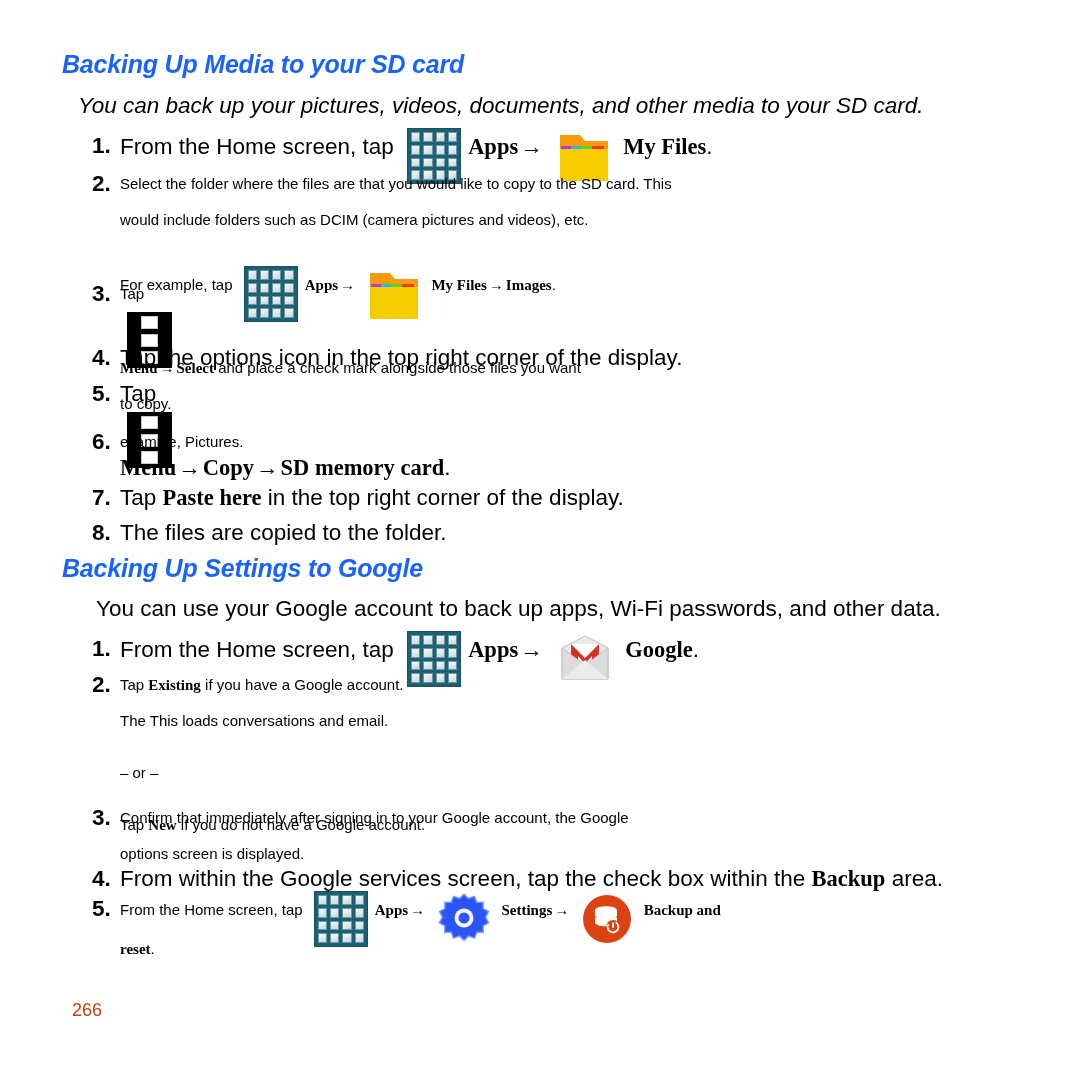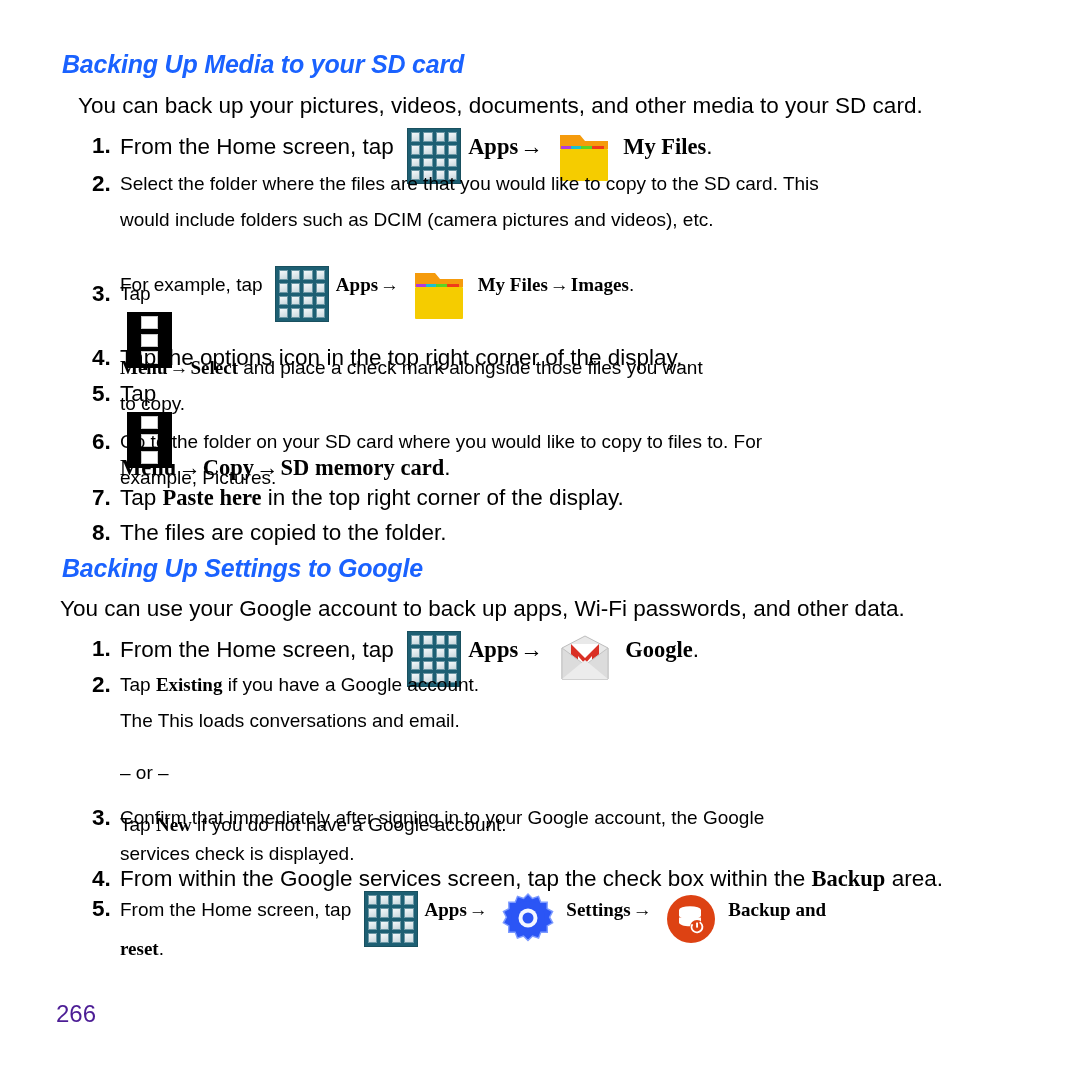--- a/index.html
+++ b/index.html
@@ -52,21 +52,21 @@
     width: 30px;
     flex: 0 0 30px;
     text-align: left;
     padding-left: 2px;
     box-sizing: border-box;
   }
   .step-body {
     flex: 1 1 auto;
   }
   .sub-line {
-    font-size: 19px;
+    font-size: 15px;
     line-height: 36px;
   }
   b, .bold { font-weight: bold; font-family: Liberation Serif, serif; }
   .arrow { font-weight: normal; padding: 0 2px; }
 
   
   .icon {
     display: inline-block;
     vertical-align: middle;
     position: relative;
@@ -138,38 +138,38 @@
   
   .backup-icon {
     width: 50px;
     height: 50px;
     margin-bottom: -15px;
   }
 
   
   .page-number {
     position: absolute;
-    left: 56px;
+    left: 72px;
     top: 1000px;
-    font-size: 24px;
-    color: #4c1d95;
+    font-size: 18px;
+    color: #c2410c;
   }
 
   .nowrap { white-space: nowrap; }
 </style>
 </head>
 <body>
 
 <div class="page">
 
   <div style="position:absolute; left:62px; top:50px;">
     <h2 class="section-heading">Backing Up Media to your SD card</h2>
   </div>
 
-  <div style="position:absolute; left:78px; top:88px;">
+  <div style="position:absolute; left:78px; top:88px;font-style:italic;">
     <p class="body-para">You can back up your pictures, videos, documents, and other media to your SD card.</p>
   </div>
 
   <div class="step" style="position:absolute; left:90px; top:128px; width:960px;">
     <span class="step-num">1.</span>
     <span class="step-body nowrap">
       <span>From the Home screen, tap</span>
       <span class="icon apps-icon">
           <i></i>
           <i></i>
@@ -266,40 +266,39 @@
           <i></i>
           <i></i>
           <i></i>
         </span><b>Menu</b><span class="arrow">→</span><b>Copy</b><span class="arrow">→</span><b>SD memory card</b><span>.</span>
     </span>
   </div>
 
   <div class="step" style="position:absolute; left:90px; top:424px; width:975px;">
     <span class="step-num">6.</span>
     <span class="step-body">
-      <div class="sub-line nowrap">Go to the folder on your SD card where you would like to copy to files to. For</div>
       <div class="sub-line nowrap">example, Pictures.</div>
     </span>
   </div>
 
   <div class="step" style="position:absolute; left:90px; top:480px; width:975px;">
     <span class="step-num">7.</span>
     <span class="step-body nowrap"><span>Tap </span><b>Paste here</b><span> in the top right corner of the display.</span></span>
   </div>
 
   <div class="step" style="position:absolute; left:90px; top:515px; width:975px;">
     <span class="step-num">8.</span>
     <span class="step-body nowrap">The files are copied to the folder.</span>
   </div>
 
   <div style="position:absolute; left:62px; top:554px;">
     <h2 class="section-heading">Backing Up Settings to Google</h2>
   </div>
 
-  <div style="position:absolute; left:60px; top:591px;">
+  <div style="position:absolute; left:96px; top:591px;">
     <p class="body-para">You can use your Google account to back up apps, Wi-Fi passwords, and other data.</p>
   </div>
 
   <div class="step" style="position:absolute; left:90px; top:631px; width:975px;">
     <span class="step-num">1.</span>
     <span class="step-body nowrap">
       <span>From the Home screen, tap</span>
       <span class="icon apps-icon">
           <i></i>
           <i></i>
@@ -336,21 +335,21 @@
       <div class="sub-line nowrap">The This loads conversations and email.</div>
       <div class="sub-line nowrap" style="margin-top:16px;">– or –</div>
       <div class="sub-line nowrap" style="margin-top:16px;"><span>Tap </span><b>New</b><span> if you do not have a Google account.</span></div>
     </span>
   </div>
 
   <div class="step" style="position:absolute; left:90px; top:800px; width:975px;">
     <span class="step-num">3.</span>
     <span class="step-body">
       <div class="sub-line nowrap">Confirm that immediately after signing in to your Google account, the Google</div>
-      <div class="sub-line nowrap">services check is displayed.</div>
+      <div class="sub-line nowrap">options screen is displayed.</div>
     </span>
   </div>
 
   <div class="step" style="position:absolute; left:90px; top:861px; width:985px;">
     <span class="step-num">4.</span>
     <span class="step-body nowrap"><span>From within the Google services screen, tap the check box within the </span><b>Backup</b><span> area.</span></span>
   </div>
 
   <div class="step" style="position:absolute; left:90px; top:891px; width:985px;">
     <span class="step-num">5.</span>

